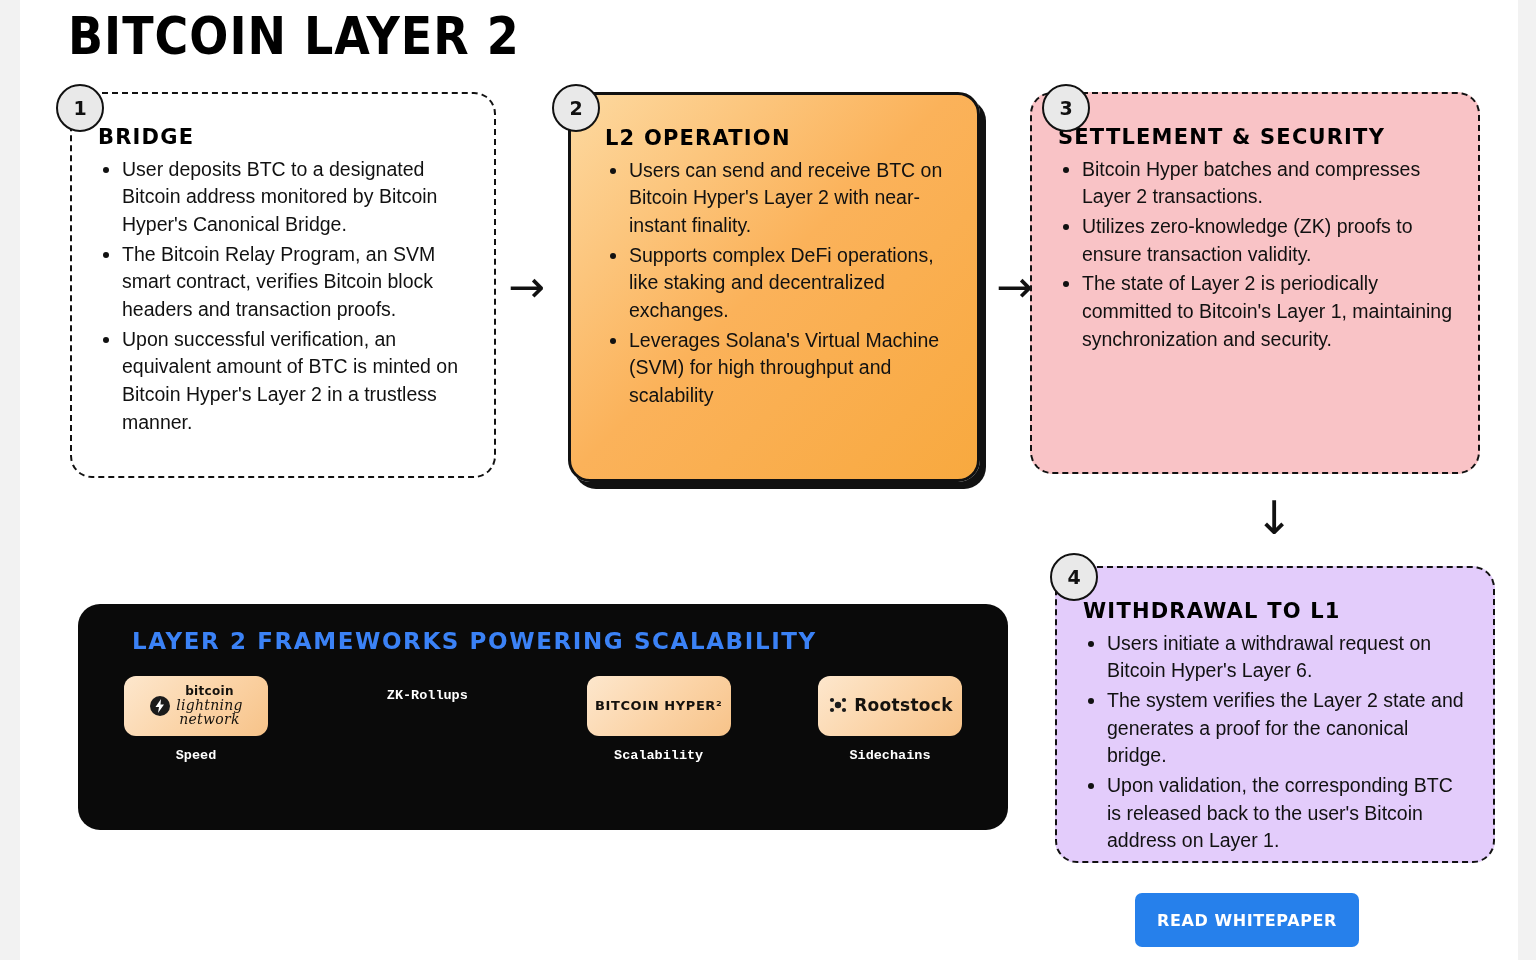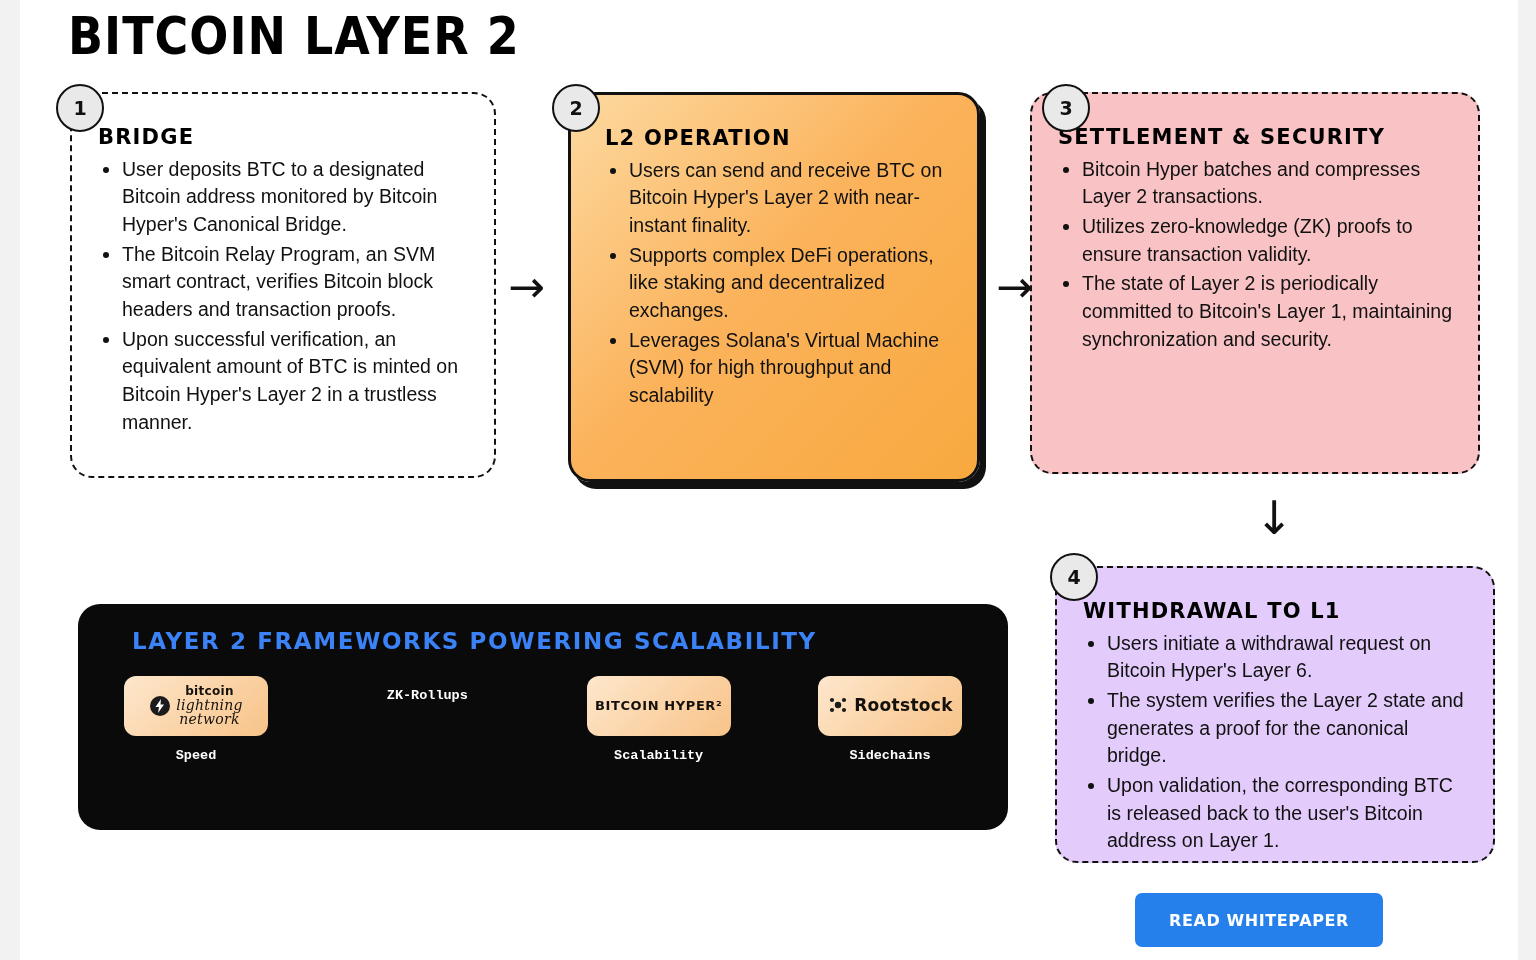--- a/index.html
+++ b/index.html
@@ -202,21 +202,21 @@
     width: 22px;
     height: 22px;
     flex: 0 0 auto;
   }
 
   
   .cta {
     position: absolute;
     left: 1135px;
     top: 893px;
-    width: 248px;
+    width: 224px;
     height: 54px;
     background: #2680eb;
     border: none;
     border-radius: 7px;
     color: #ffffff;
     font-size: 16px;
     font-weight: 800;
     letter-spacing: .6px;
     font-family: "DejaVu Sans", sans-serif;
     cursor: pointer;

